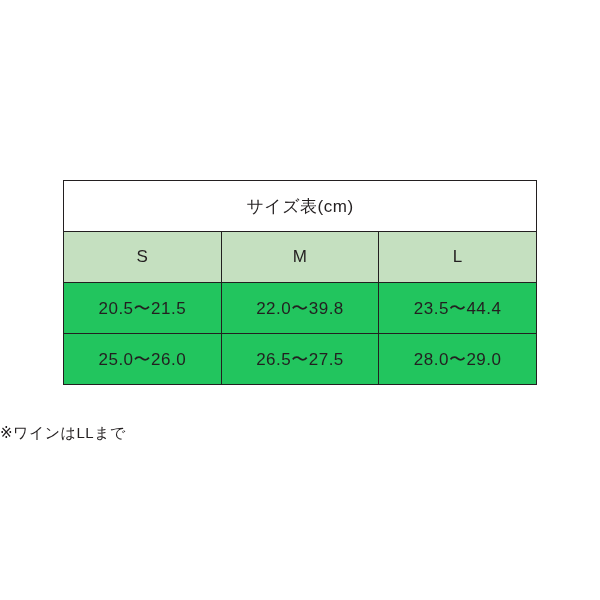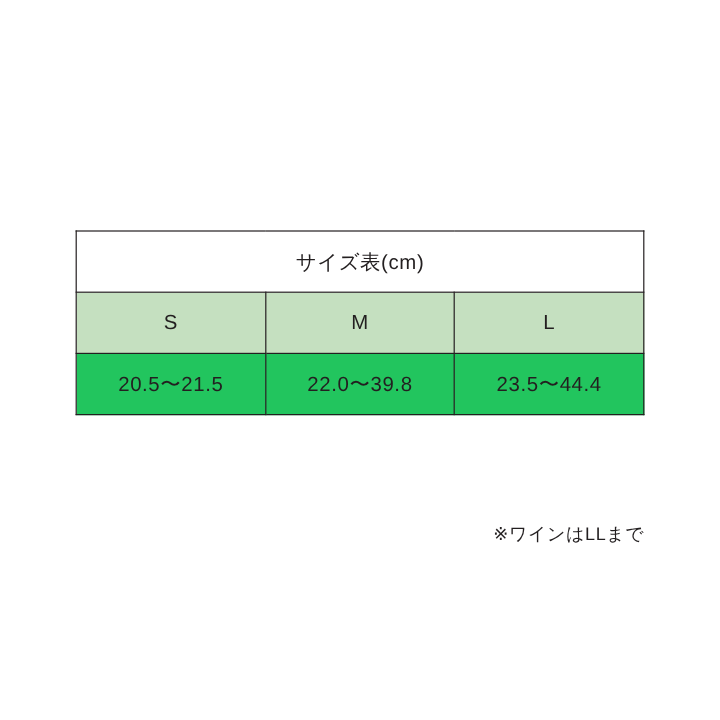--- a/index.html
+++ b/index.html
@@ -12,21 +12,21 @@
     background: #ffffff;
     font-family: "Liberation Sans", "DejaVu Sans", sans-serif;
     color: #231f20;
     position: relative;
     overflow: hidden;
   }
 
   .page {
     position: absolute;
     left: 0;
-    top: 12px;
+    top: 0;
     width: 600px;
     height: 524px;
   }
 
   .size-table-wrap {
     position: absolute;
     left: 63px;
     top: 180px;
     width: 474px;
   }
@@ -63,21 +63,21 @@
     background: #22c55e;
     font-size: 17px;
     letter-spacing: 0px;
   }
 
   .note {
     position: absolute;
     left: 0;
     top: 424px;
     width: 537px;
-    text-align: right;
+    text-align: left;
     font-size: 15px;
     letter-spacing: 0.5px;
     color: #231f20;
   }
 </style>
 </head>
 <body>
 
 <div class="page">
 
@@ -90,19 +90,24 @@
         <tr>
           <td class="header-cell">S</td>
           <td class="header-cell">M</td>
           <td class="header-cell">L</td>
         </tr>
         <tr>
           <td class="value-cell">20.5〜21.5</td>
           <td class="value-cell">22.0〜39.8</td>
           <td class="value-cell">23.5〜44.4</td>
         </tr>
+        <tr>
+          <td class="value-cell">25.0〜26.0</td>
+          <td class="value-cell">26.5〜27.5</td>
+          <td class="value-cell">28.0〜29.0</td>
+        </tr>
       </tbody>
     </table>
   </div>
 
   <div class="note">※ワインはLLまで</div>
 
 </div>
 
 </body></html>

